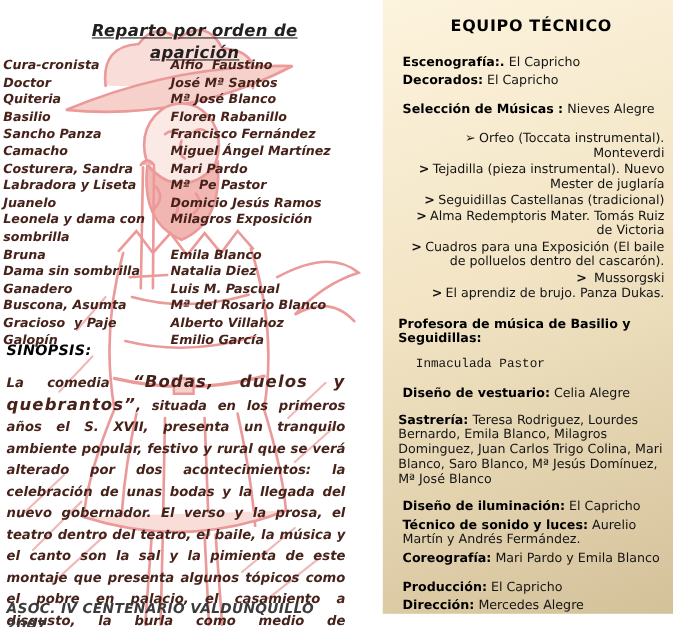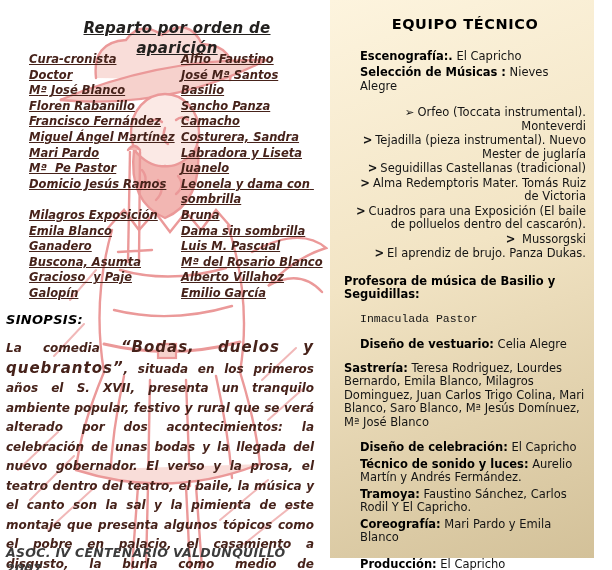--- a/index.html
+++ b/index.html
@@ -10,53 +10,52 @@
   }
   
   .left-panel{position:absolute;left:0;top:0;width:328px;height:544px;background:#ffffff;}
   .sketch{position:absolute;left:0;top:0;z-index:0;}
   .cast-title{
     position:absolute;z-index:2;left:52px;top:18px;width:250px;
     font:bold italic 15px/20px "DejaVu Sans", sans-serif;
     color:#23211f;text-decoration:underline;letter-spacing:.3px;text-align:center;
   }
   .cast-grid{
-    position:absolute;z-index:2;left:29px;top:52px;width:302px;
+    position:absolute;z-index:2;left:3px;top:52px;width:302px;
     display:grid;grid-template-columns:152px 1fr;
     font:bold italic 11.5px/15.6px "DejaVu Sans", sans-serif;
     color:#46221a;
-    text-decoration:underline;
   }
   .cast-grid span{white-space:pre-wrap;}
   .syn-head{
     position:absolute;z-index:2;left:6px;top:312px;
     font:bold italic 13px/16px "DejaVu Sans", sans-serif;color:#000000;letter-spacing:.3px;
   }
   .syn-text{
     position:absolute;z-index:2;left:6px;top:338px;width:308px;margin:0;
     font:bold italic 12px/19.5px "DejaVu Sans", sans-serif;
     color:#46221a;text-align:justify;
   }
   .play-title{font-size:15px;letter-spacing:1px;}
   .assoc-footer{
     position:absolute;z-index:2;left:6px;top:545px;width:320px;
     font:bold italic 12.5px/16px "DejaVu Sans", sans-serif;color:#3c3c3c;letter-spacing:.3px;
   }
   
   .right-panel{
-    position:absolute;left:330px;top:0;width:264px;height:558px;box-sizing:border-box;
+    position:absolute;left:348px;top:0;width:264px;height:558px;box-sizing:border-box;
     padding:8px 8px 0 14px;
     background:linear-gradient(160deg,#fdf4de 0%,#f2e4c4 45%,#d3c199 100%);
     color:#141414;font-size:11.5px;line-height:13.5px;
   }
   .tech-title{
     text-align:center;font-weight:bold;font-size:14.5px;letter-spacing:.6px;
     margin:10px 0 18px 0;color:#000;
   }
-  .credit{margin:0 0 3px 16px;}
+  .credit{margin:0 0 3px 4px;}
   .credit b{color:#000;}
   .gap-sm{margin-bottom:10px;}
   .gap-md{margin-bottom:13px;}
   .music-list{list-style:none;margin:0 0 8px 0;padding:0 0 0 4px;}
   .music-list li{padding-left:10px;text-indent:-10px;margin:0 0 1px 0;text-align:right;}
   .music-list li.block-gap{}
   .bullet{font-weight:bold;margin-right:3px;}
   .prof-label{font-weight:bold;color:#000;margin:14px 0 10px 0;}
   .prof-value{margin:0 0 13px 16px;font-family:Liberation Mono, monospace;}
   .wrap-block{margin:0 0 12px 0;}
@@ -102,38 +101,40 @@
     </g>
   </svg>
 
   <div class="cast-title">Reparto por orden de aparición</div>
 
   <div class="cast-grid">
     <span>Cura-cronista</span>
       <span>Alfio  Faustino</span>
     <span>Doctor</span>
       <span>José Mª Santos</span>
+    <span>Quiteria</span>
       <span>Mª José Blanco</span>
     <span>Basilio</span>
       <span>Floren Rabanillo</span>
     <span>Sancho Panza</span>
       <span>Francisco Fernández</span>
     <span>Camacho</span>
       <span>Miguel Ángel Martínez</span>
     <span>Costurera, Sandra</span>
       <span>Mari Pardo</span>
     <span>Labradora y Liseta</span>
       <span>Mª  Pe Pastor</span>
     <span>Juanelo</span>
       <span>Domicio Jesús Ramos</span>
     <span>Leonela y dama con sombrilla</span>
       <span>Milagros Exposición</span>
     <span>Bruna</span>
       <span>Emila Blanco</span>
     <span>Dama sin sombrilla</span>
+      <span>Natalia Diez</span>
     <span>Ganadero</span>
       <span>Luis M. Pascual</span>
     <span>Buscona, Asumta</span>
       <span>Mª del Rosario Blanco</span>
     <span>Gracioso  y Paje</span>
       <span>Alberto Villahoz</span>
     <span>Galopín</span>
       <span>Emilio García</span>
   </div>
 
@@ -142,40 +143,40 @@
   <p class="syn-text"><span>La comedia </span><span class="play-title">“Bodas, duelos y quebrantos”</span><span>, situada en los primeros años el S. XVII,  presenta un tranquilo ambiente popular,  festivo y rural que se verá alterado por dos acontecimientos: la celebración de unas bodas y la llegada del nuevo gobernador. El verso y la prosa, el teatro dentro del teatro, el baile, la música y el canto son la sal y la pimienta de este montaje que presenta algunos tópicos como el pobre en palacio, el casamiento a disgusto, la burla como medio de entretenimiento y la mujer incapaz de guardar un secreto. Todo ello, regado con alegría y mucho humor, busca el entretenimiento del público.</span></p>
 
   <div class="assoc-footer">ASOC. IV  CENTENARIO VALDUNQUILLO 2007</div>
 </div>
 
 <div class="right-panel">
 
   <div class="tech-title">EQUIPO TÉCNICO</div>
 
   <div class="credit"><b>Escenografía:.</b><span> El Capricho</span></div>
+  <div class="credit gap-md"><b>Decorados:</b><span>  El Capricho</span></div>
   <div class="credit gap-md"><b>Selección de Músicas :</b><span> Nieves Alegre</span></div>
 
   <ul class="music-list">
     <li><span class="bullet">➢</span><span>Orfeo (Toccata instrumental).  Monteverdi</span></li>
     <li><span class="bullet">&gt;</span><span>Tejadilla (pieza instrumental). Nuevo Mester de juglaría</span></li>
     <li><span class="bullet">&gt;</span><span>Seguidillas  Castellanas (tradicional)</span></li>
     <li class="block-gap"><span class="bullet">&gt;</span><span>Alma Redemptoris Mater.  Tomás Ruiz de Victoria</span></li>
     <li><span class="bullet">&gt;</span><span>Cuadros para una Exposición (El baile de polluelos dentro del  cascarón).</span></li>
     <li><span class="bullet">&gt;</span><span> Mussorgski</span></li>
     <li><span class="bullet">&gt;</span><span>El aprendiz de brujo.  Panza Dukas.</span></li>
   </ul>
 
   <div class="prof-label">Profesora de música de Basilio y Seguidillas:</div>
   <div class="prof-value">Inmaculada Pastor</div>
 
   <div class="credit gap-sm"><b>Diseño de vestuario:</b><span> Celia Alegre</span></div>
 
   <div class="credit wrap-block"><b>Sastrería:</b><span>  Teresa Rodriguez, Lourdes Bernardo, Emila Blanco, Milagros Dominguez, Juan Carlos Trigo Colina, Mari Blanco, Saro Blanco, Mª Jesús Domínuez, Mª José Blanco</span></div>
 
-  <div class="credit"><b>Diseño de celebración:</b><span> El Capricho</span></div>
+  <div class="credit"><b>Diseño de iluminación:</b><span> El Capricho</span></div>
   <div class="credit"><b>Técnico de sonido y luces:</b><span> Aurelio Martín y Andrés Fermández.</span></div>
-  <div class="credit"><b>Tramoya:</b><span> Faustino Sánchez, Carlos Rodil  Y El Capricho.</span></div>
   <div class="credit gap-md"><b>Coreografía:</b><span> Mari Pardo y Emila Blanco</span></div>
 
   <div class="credit"><b>Producción:</b><span>   El Capricho</span></div>
   <div class="credit"><b>Dirección:</b><span>  Mercedes Alegre</span></div>
 
 </div>
 
 </body></html>

